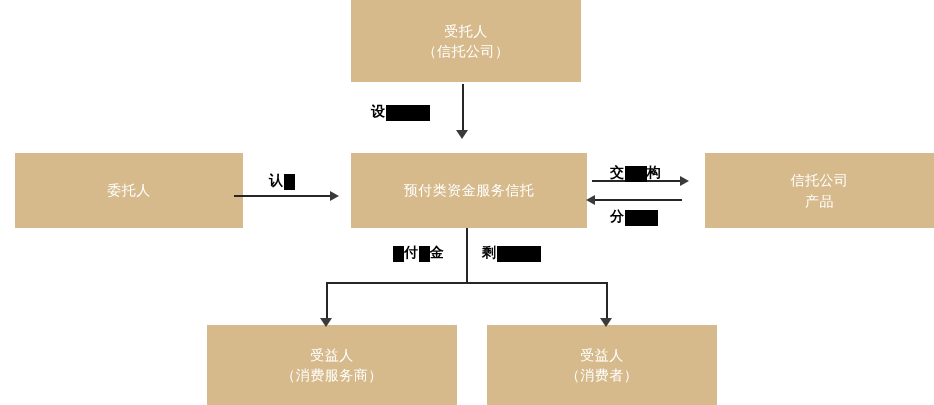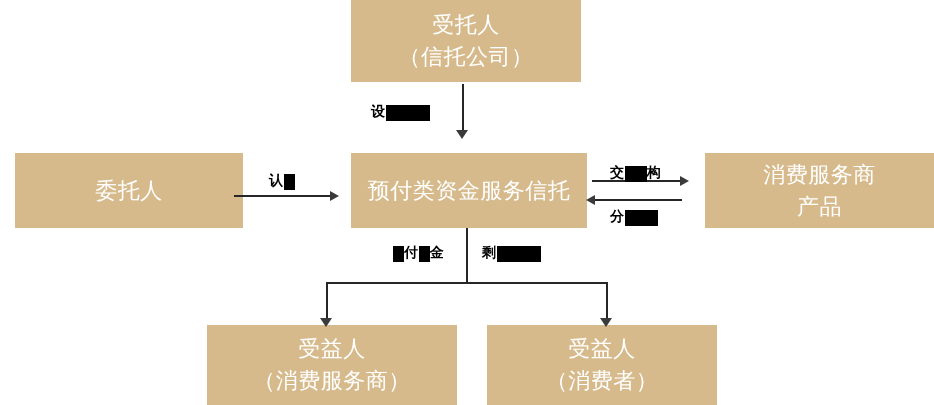--- a/index.html
+++ b/index.html
@@ -13,21 +13,21 @@
 
   
   .box{
     position:absolute;
     background:#d6ba8c;
     color:#ffffff;
     display:flex;
     align-items:center;
     justify-content:center;
     text-align:center;
-    font-size:22px;
+    font-size:14px;
     line-height:1.45;
     letter-spacing:.5px;
     box-sizing:border-box;
     white-space:pre-line;
   }
   .box-trustee      {left:351px; top:0px;   width:230px; height:82px;}
   .box-settlor      {left:0px;   top:153px; width:228px; height:75px;margin-left:15px;}
   .box-trust        {left:351px; top:153px; width:236px; height:75px;}
   .box-lowrisk      {left:705px; top:153px; width:229px; height:75px;}
   .box-benef-merchant{left:207px;top:325px; width:250px; height:80px;}
@@ -66,21 +66,21 @@
 
 <div class="canvas">
 
   <div class="box box-trustee">受托人
 （信托公司）</div>
 
   <div class="box box-settlor">委托人</div>
 
   <div class="box box-trust">预付类资金服务信托</div>
 
-  <div class="box box-lowrisk">消费服务商
+  <div class="box box-lowrisk">信托公司
 产品</div>
 
   <div class="box box-benef-merchant">受益人
 （消费服务商）</div>
 
   <div class="box box-benef-consumer">受益人
 （消费者）</div>
 
   <div class="ln vline" style="left:462px; top:84px; height:48px;"></div>
   <div class="ah ah-down" style="left:456px; top:130px;"></div>

